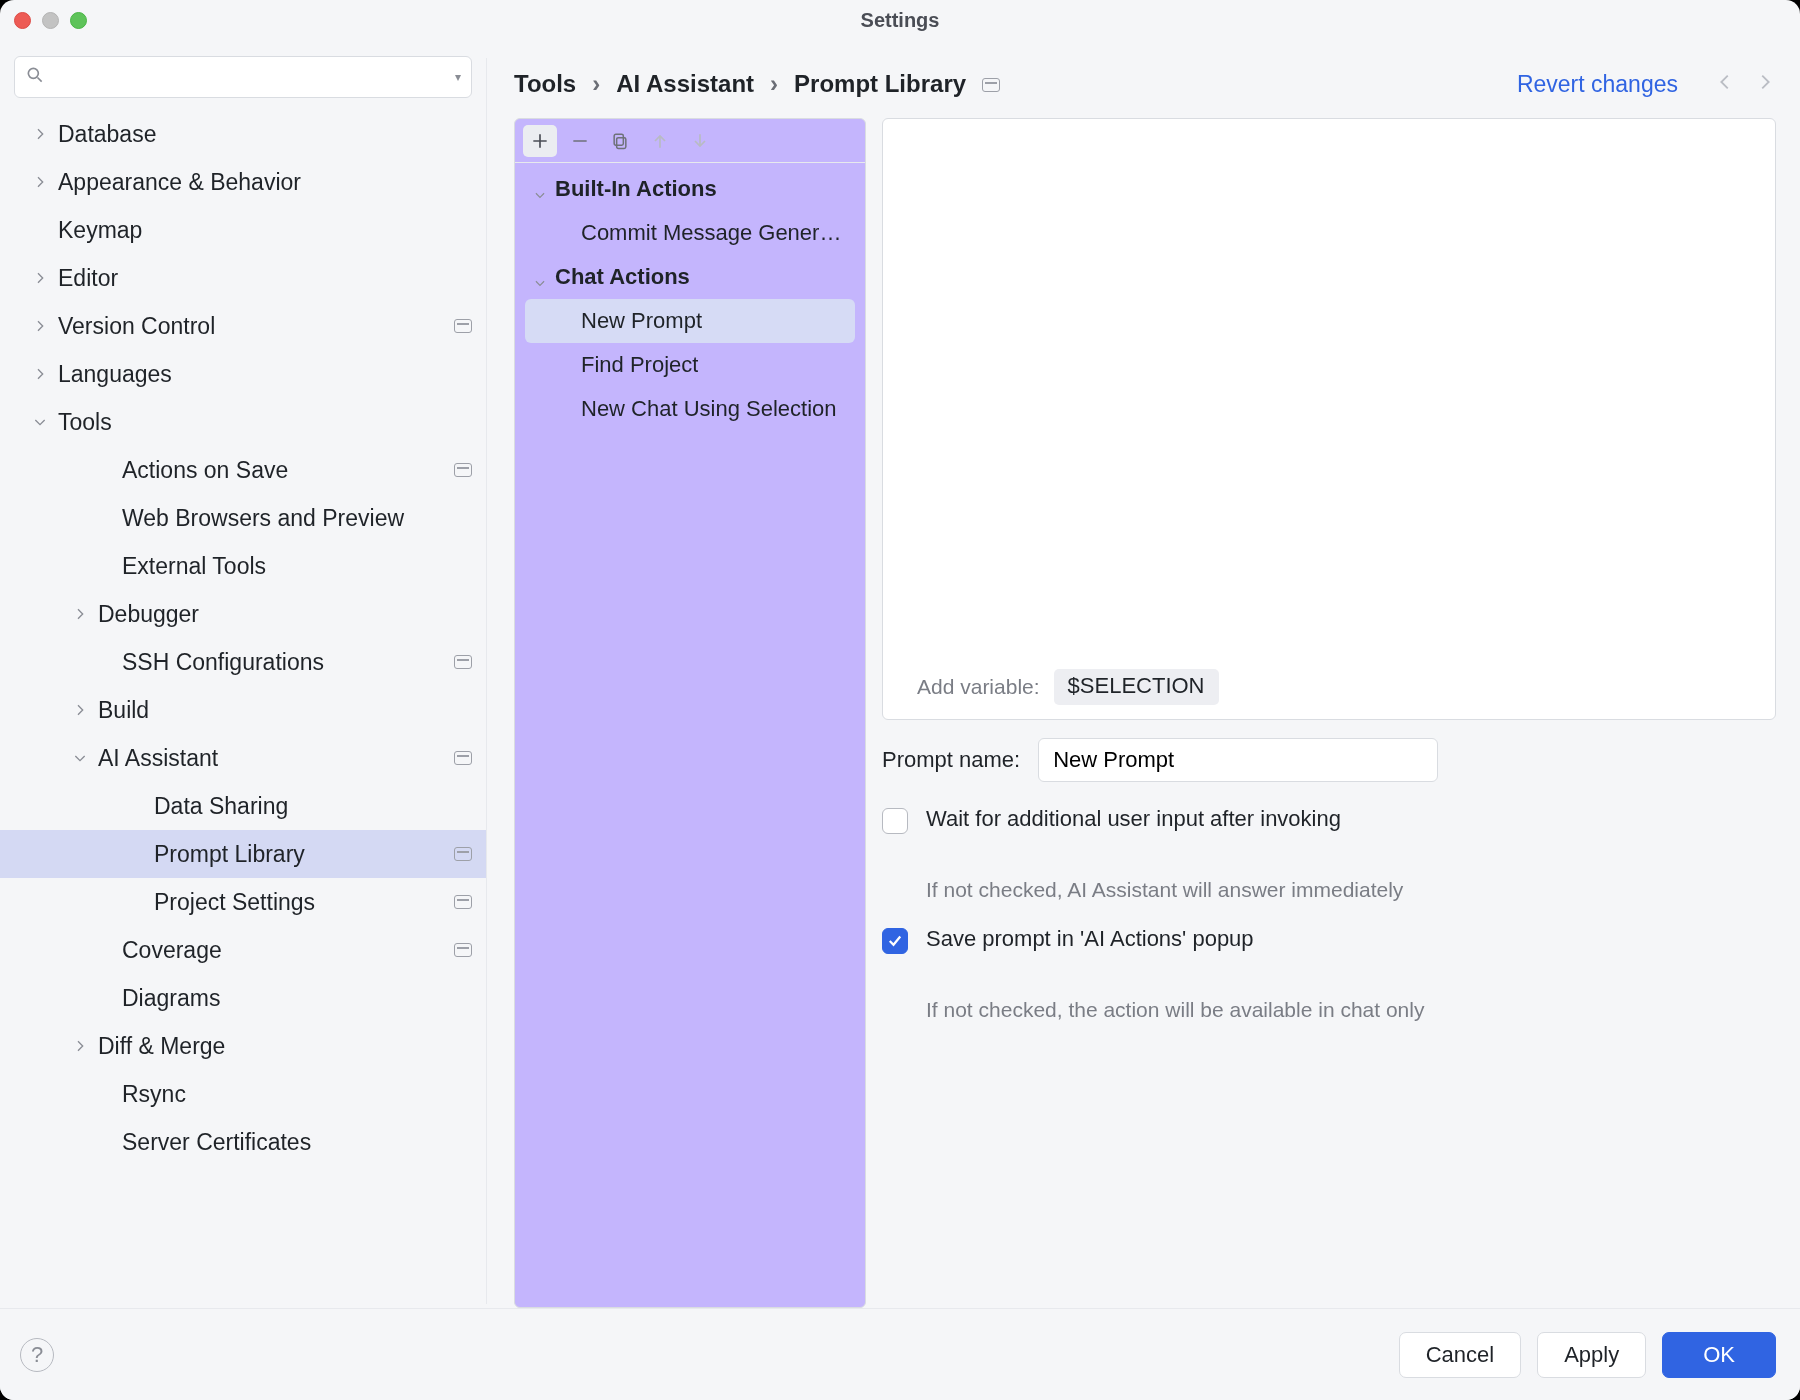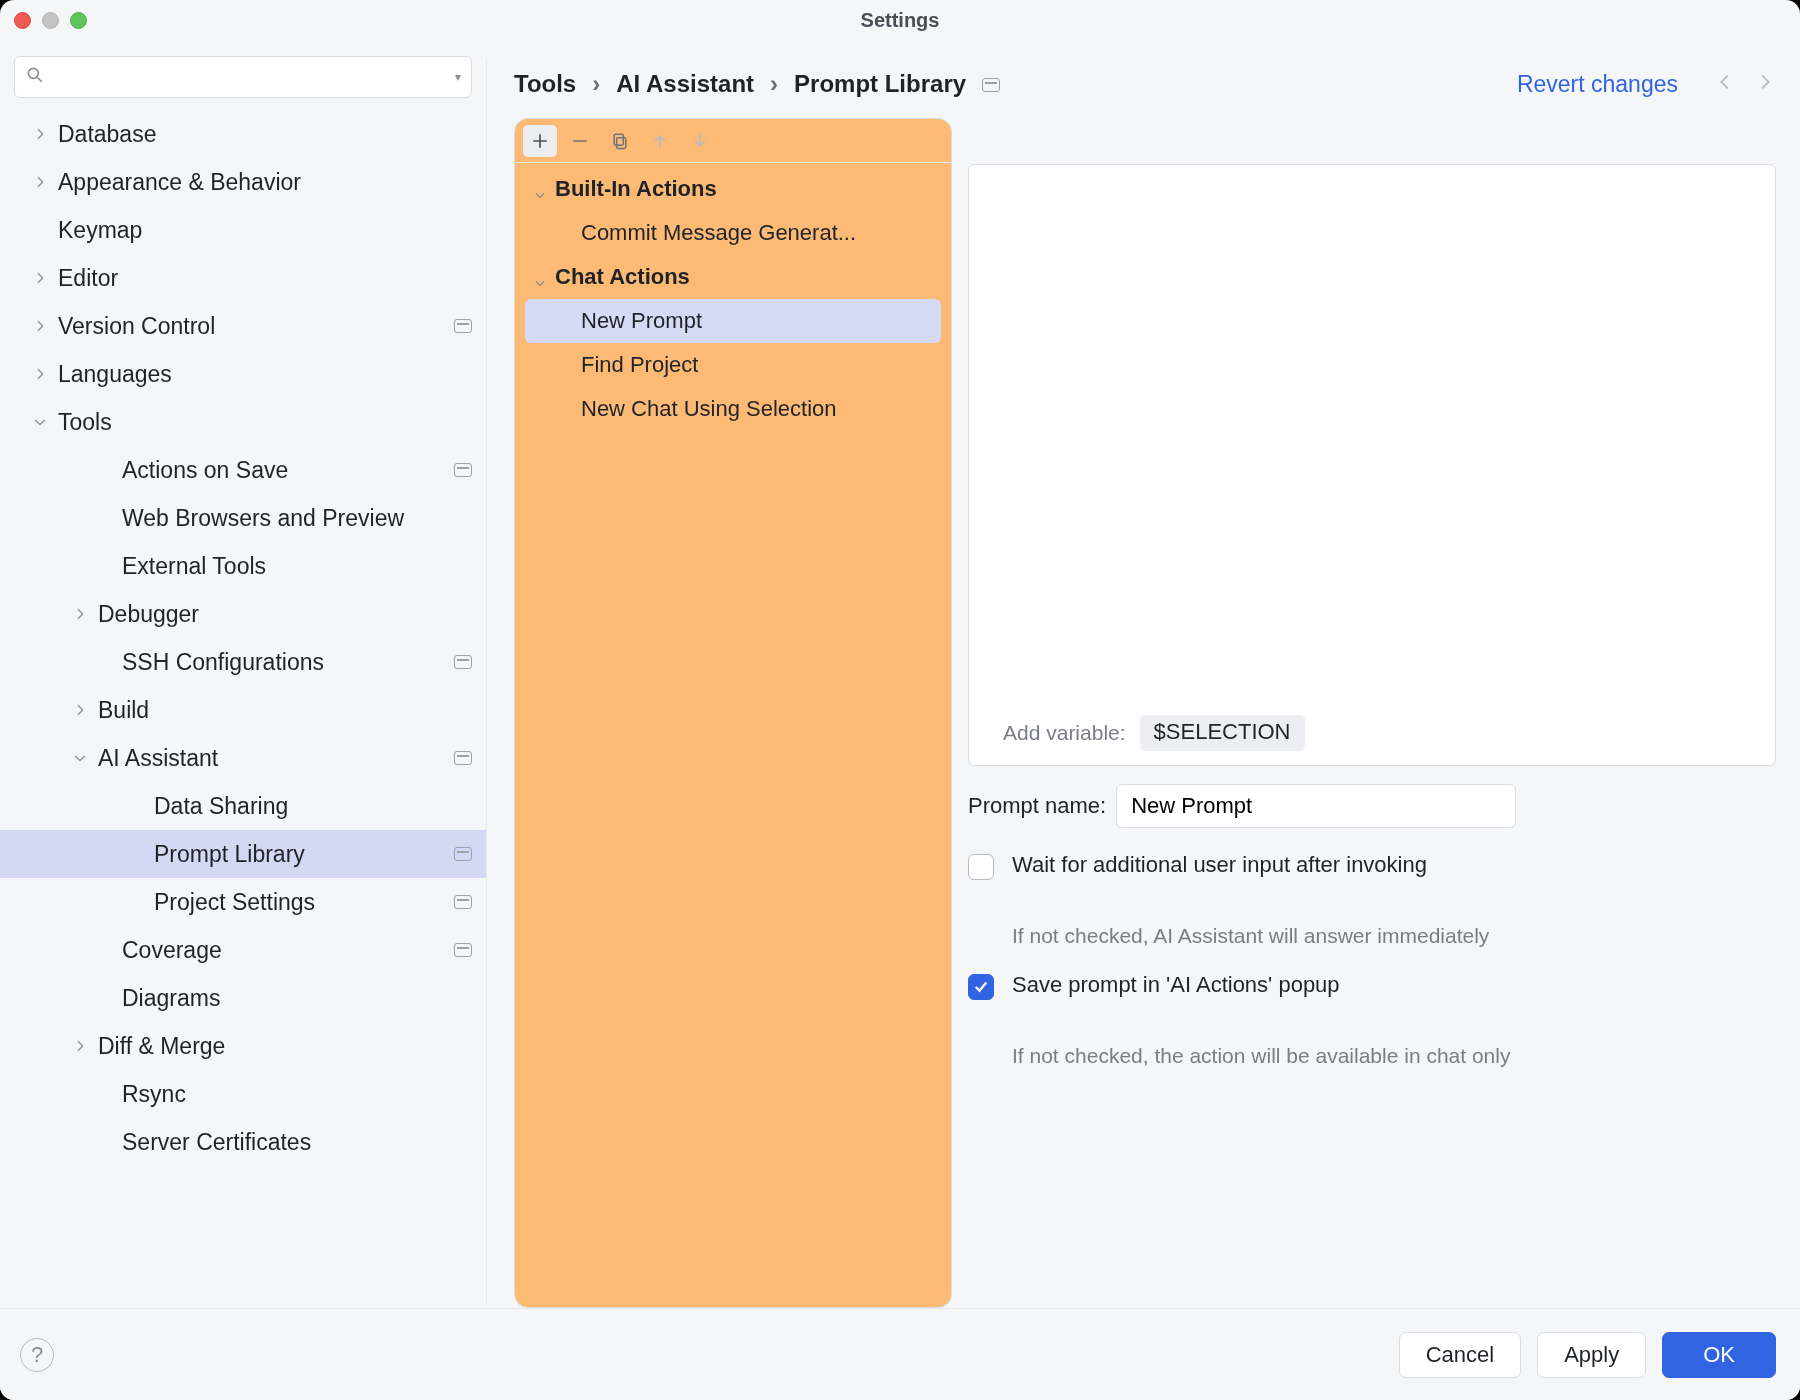--- a/index.html
+++ b/index.html
@@ -139,24 +139,24 @@
   .revert { color: var(--accent); font-size: 23px; font-weight: 400; cursor: pointer; }
   .nav-arrows { display: flex; gap: 18px; margin-left: 36px; color: #babdc4; }
   .nav-arrows svg { width: 22px; height: 22px; }
   .main-content {
     flex: 1 1 auto;
     display: flex; flex-direction: row; gap: 16px;
     min-height: 0;
   }
   
   .prompt-panel {
-    width: 438px;
+    width: 352px;
     border: 1.5px solid var(--border);
-    border-radius: 14px;
-    background: #fdba74;
+    border-radius: 6px;
+    background: #c4b5fd;
     display: flex; flex-direction: column;
     overflow: hidden;
   }
   .pp-toolbar {
     height: 44px;
     display: flex; align-items: center;
     gap: 6px; padding: 0 8px;
     border-bottom: 1.5px solid var(--border-light);
   }
   .pp-btn {
@@ -185,33 +185,33 @@
   
   .editor-panel {
     flex: 1;
     display: flex; flex-direction: column; gap: 18px;
   }
   .editor {
     border: 1.5px solid var(--border);
     border-radius: 6px;
     background: #fff;
     height: 602px;
-    display: flex; flex-direction: column; margin-top: 46px;
+    display: flex; flex-direction: column;
   }
   .editor .textarea { flex: 1; }
   .editor .footer {
     display: flex; align-items: center; gap: 14px;
     padding: 8px 14px 14px 34px;
   }
   .editor .footer .lbl { color: var(--text-muted); font-size: 21px; }
   .chip {
     background: #edeef2; border-radius: 5px;
     padding: 4px 14px 6px; font-size: 22px;
   }
-  .form-row { display: flex; align-items: center; gap: 10px; }
+  .form-row { display: flex; align-items: center; gap: 18px; }
   .form-row .lbl { font-size: 22px; }
   .form-row input[type=text] {
     width: 400px; height: 44px;
     border: 1.5px solid var(--border);
     border-radius: 6px; background: #fff;
     padding: 0 14px; font-size: 22px;
   }
   .check-row { display: flex; align-items: flex-start; gap: 18px; margin-top: 6px;}
   .checkbox {
     width: 26px; height: 26px; border-radius: 6px;

